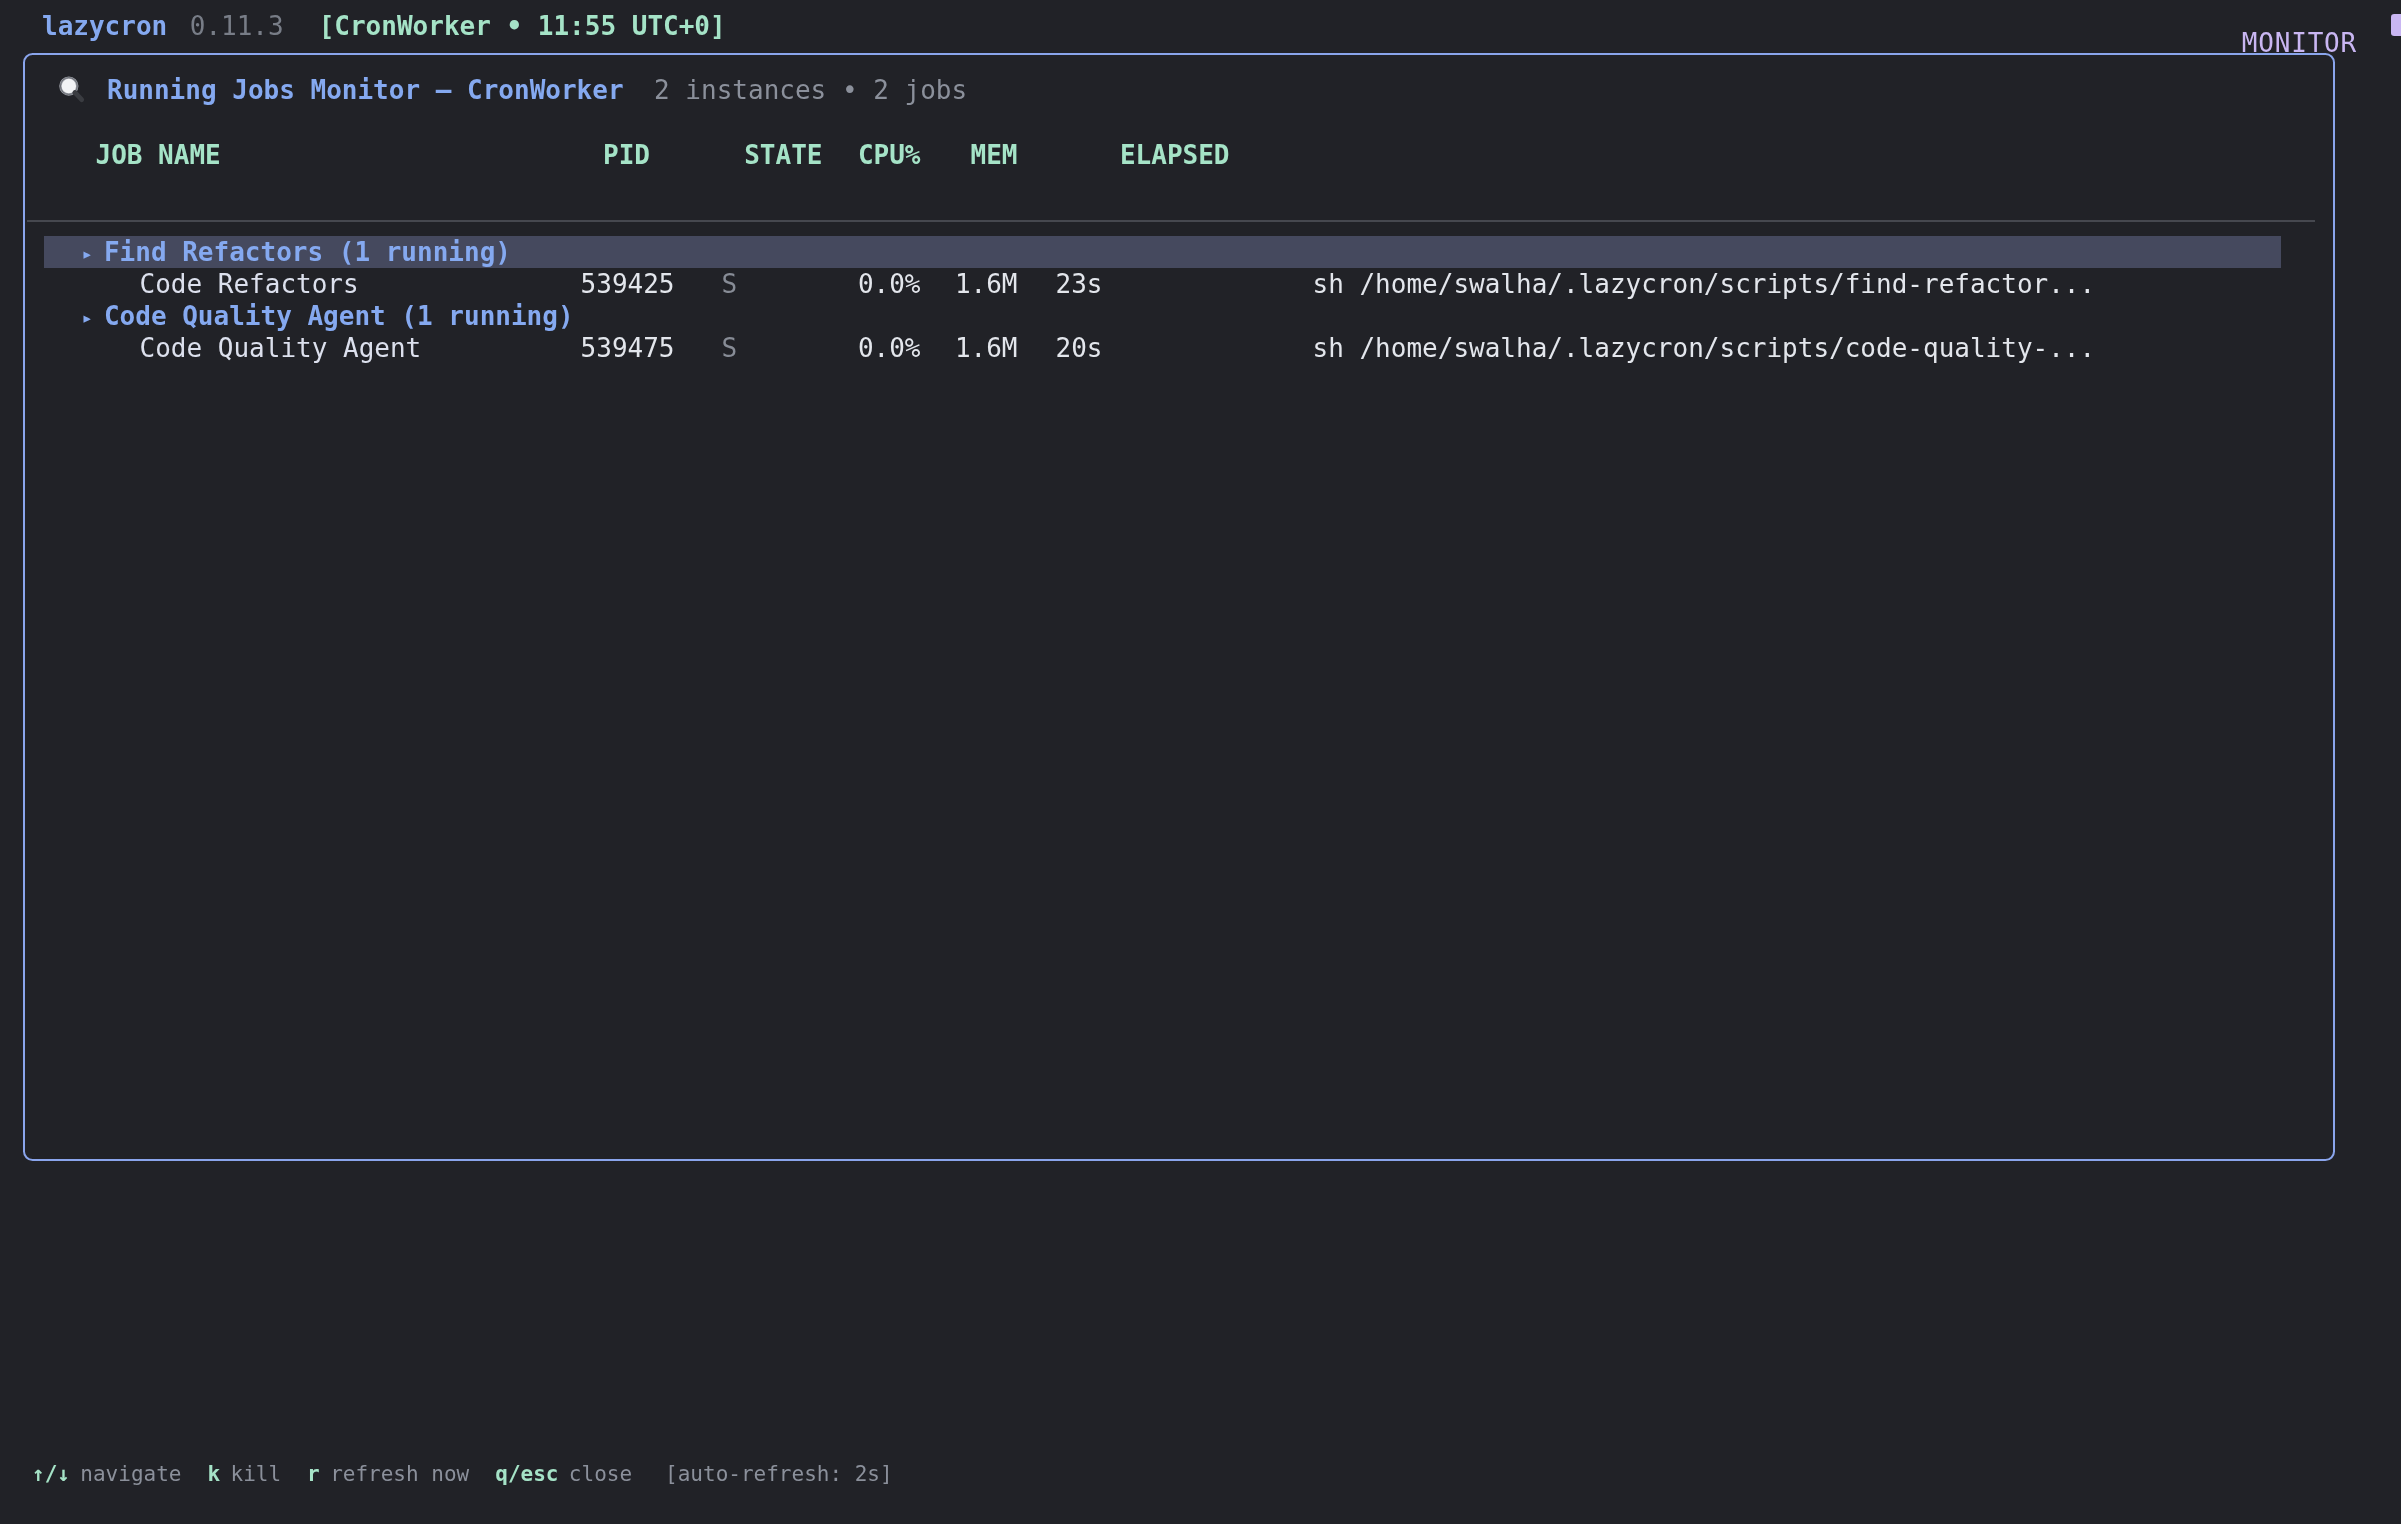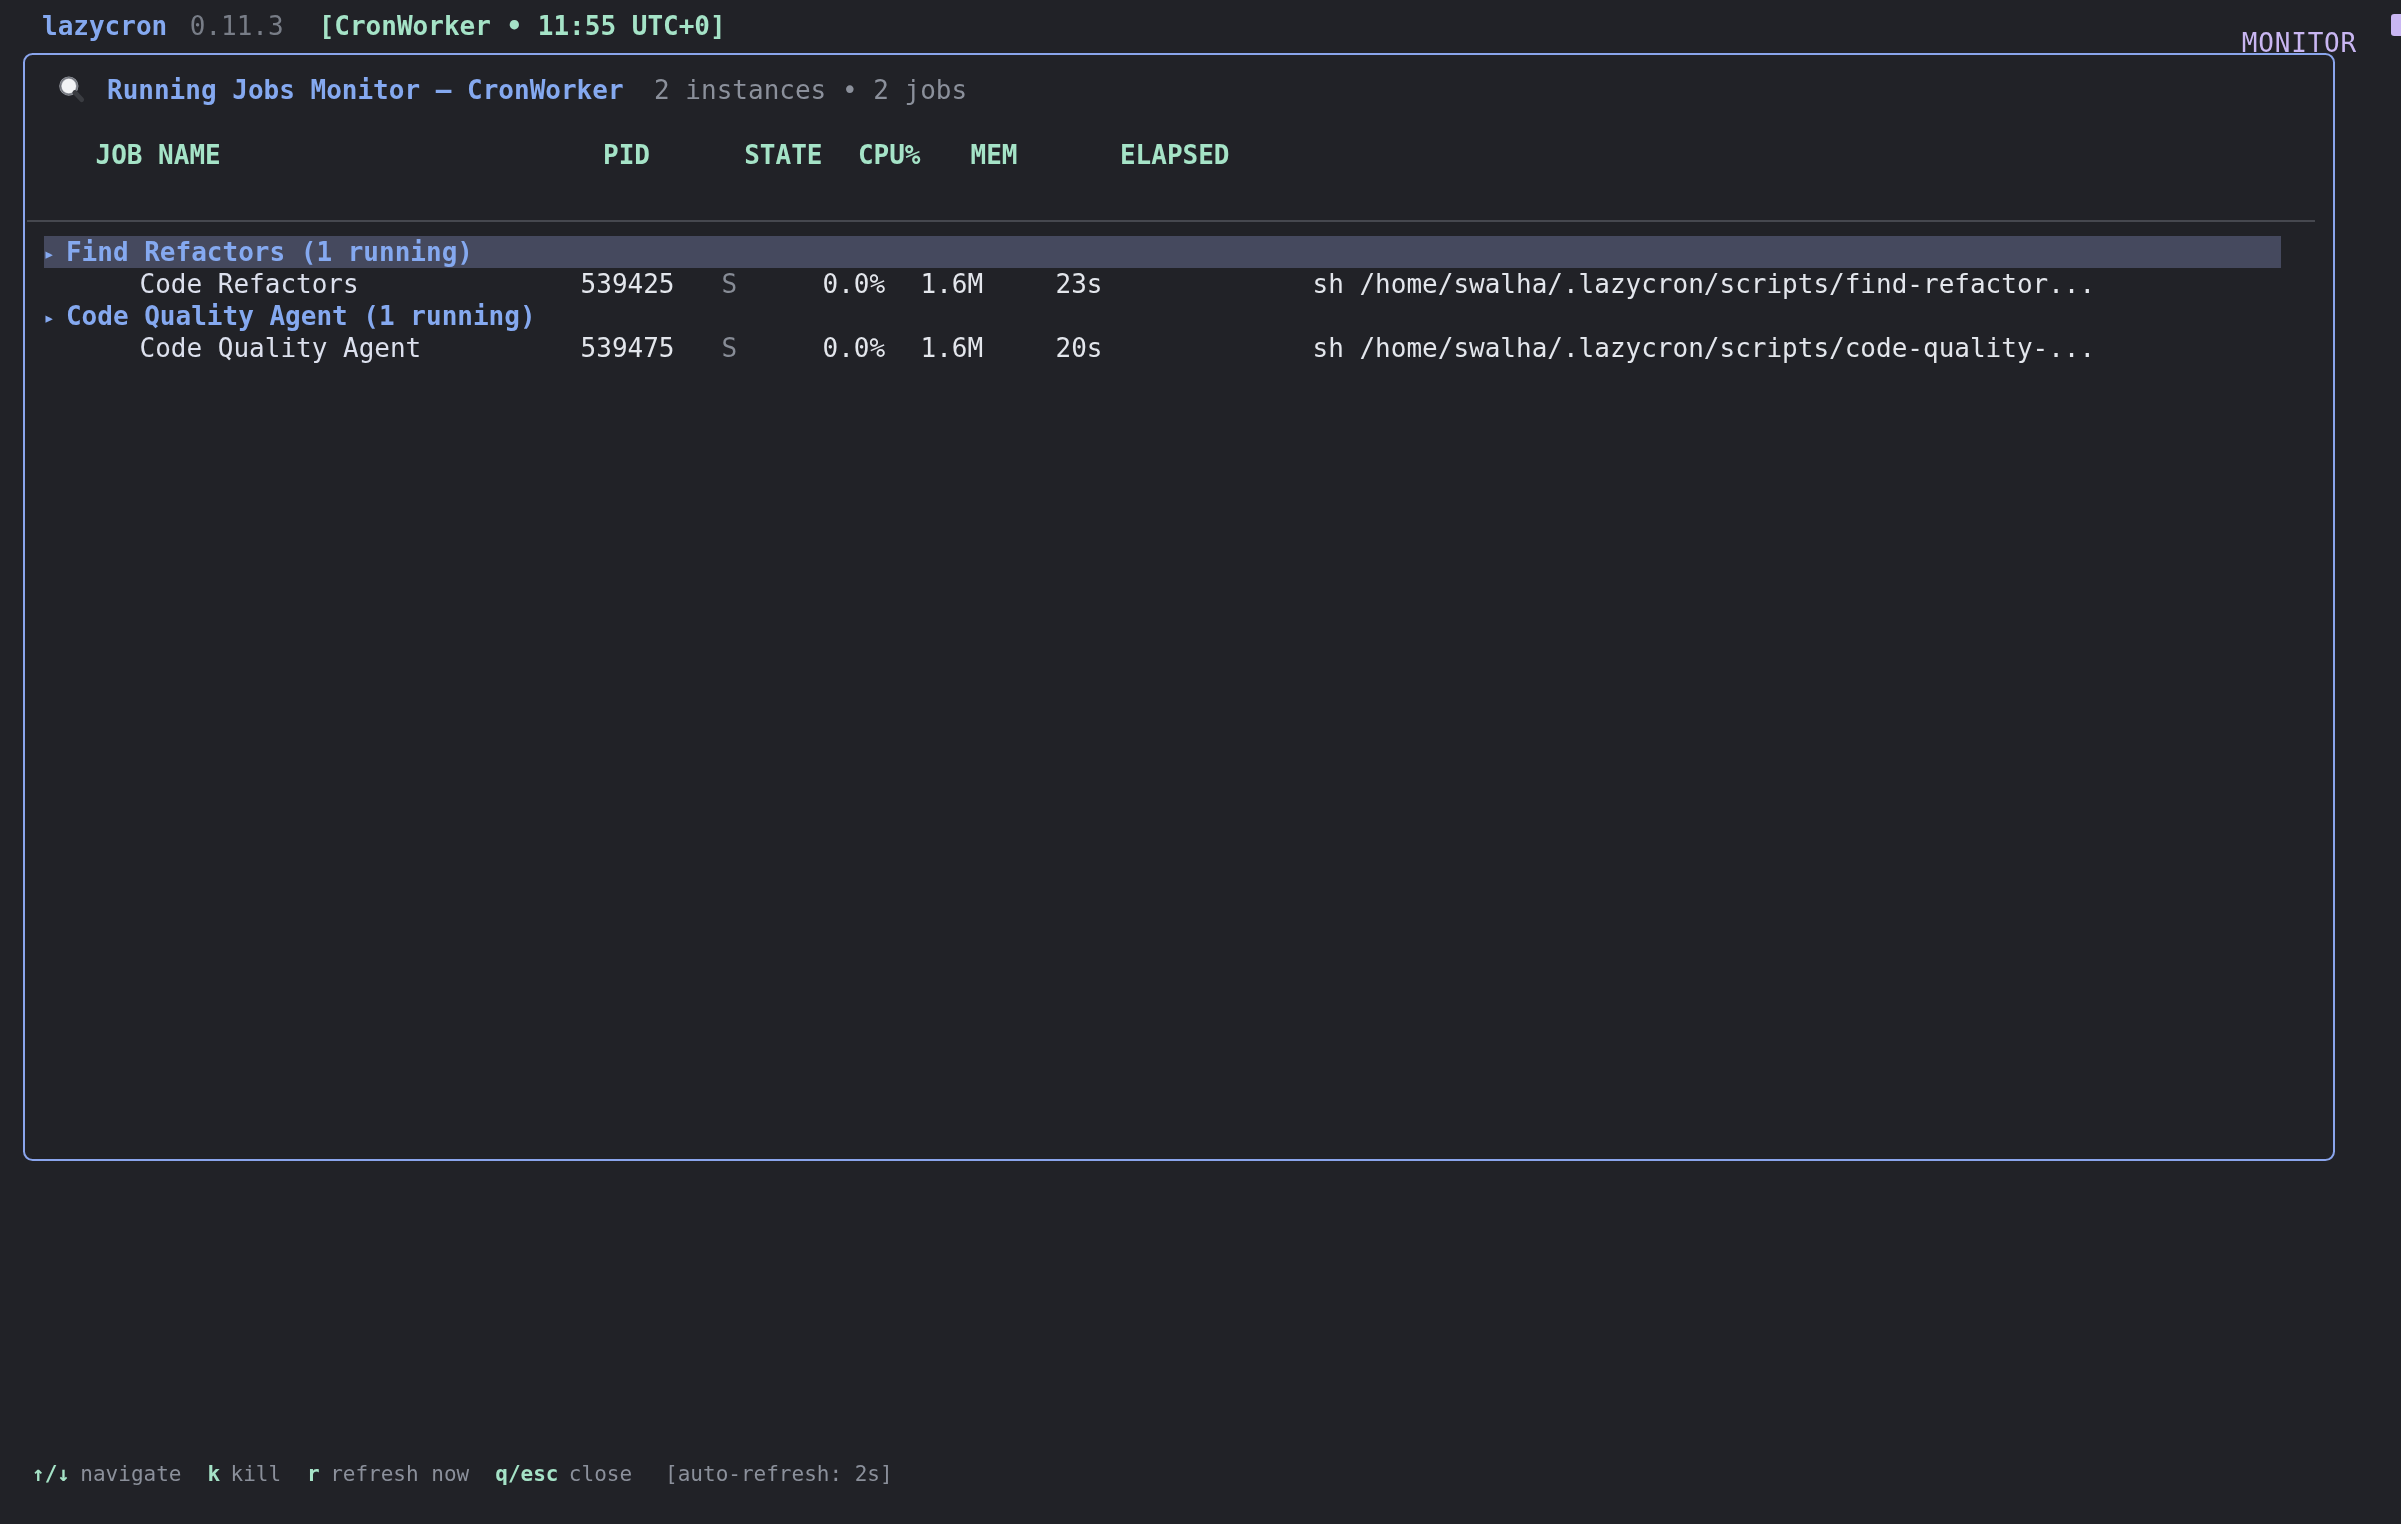--- a/index.html
+++ b/index.html
@@ -85,27 +85,28 @@
     height:1.6px;
     background:var(--separator);
   }
   .table-body{
     margin:14.4px 52px 0 19px;
   }
   .row{height:32px;line-height:32px;white-space:nowrap;overflow:hidden;}
   .row.group{
     color:var(--blue);
     font-weight:bold;
+    padding-left:38px;
   }
   .row.group.selected{background:var(--selected);}
   .row.group .arrow{font-size:0.72em;margin-right:11.2px;vertical-align:0.8px;}
   .row.job .c-name{padding-left:96px;color:var(--namewhite);}
   .row.job .c-pid{text-align:right;color:var(--white);}
   .row.job .c-state{padding-left:47px;color:var(--stategray);}
-  .row.job .c-cpu,.row.job .c-mem{color:var(--white);}
+  .row.job .c-cpu,.row.job .c-mem{text-align:right;color:var(--white);}
   .row.job .c-elapsed{padding-left:38px;color:var(--white);}
   .row.job .c-command{padding-left:83px;color:var(--white);}
   
   .statusbar{
     position:absolute;
     left:32px;top:1454px;
     height:39px;
     display:flex;align-items:center;
     font-size:21px;
     color:var(--gray);

